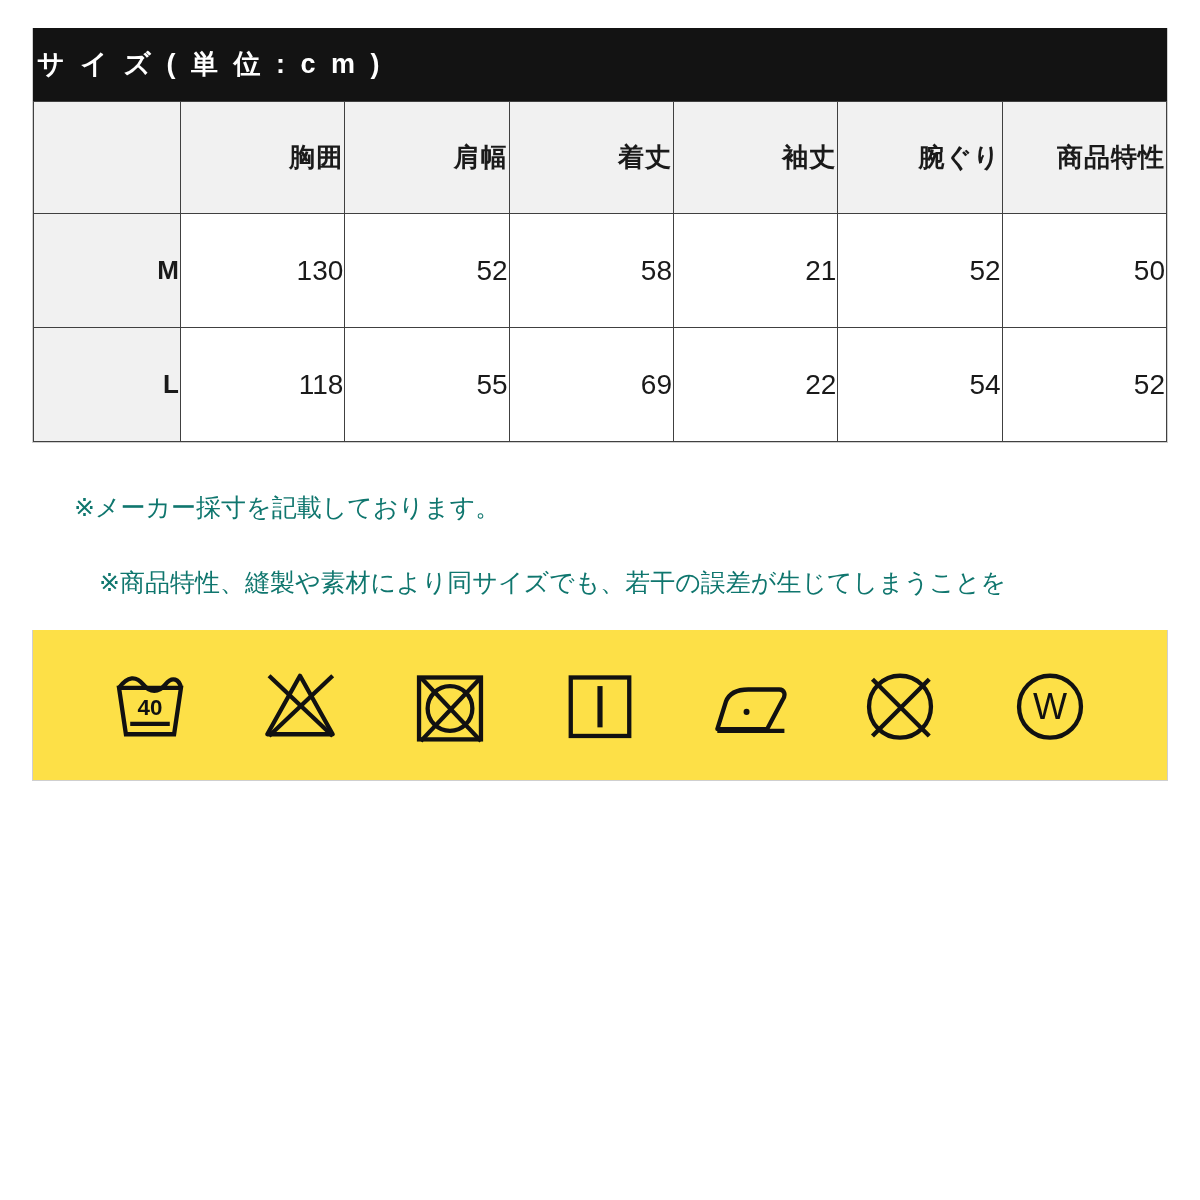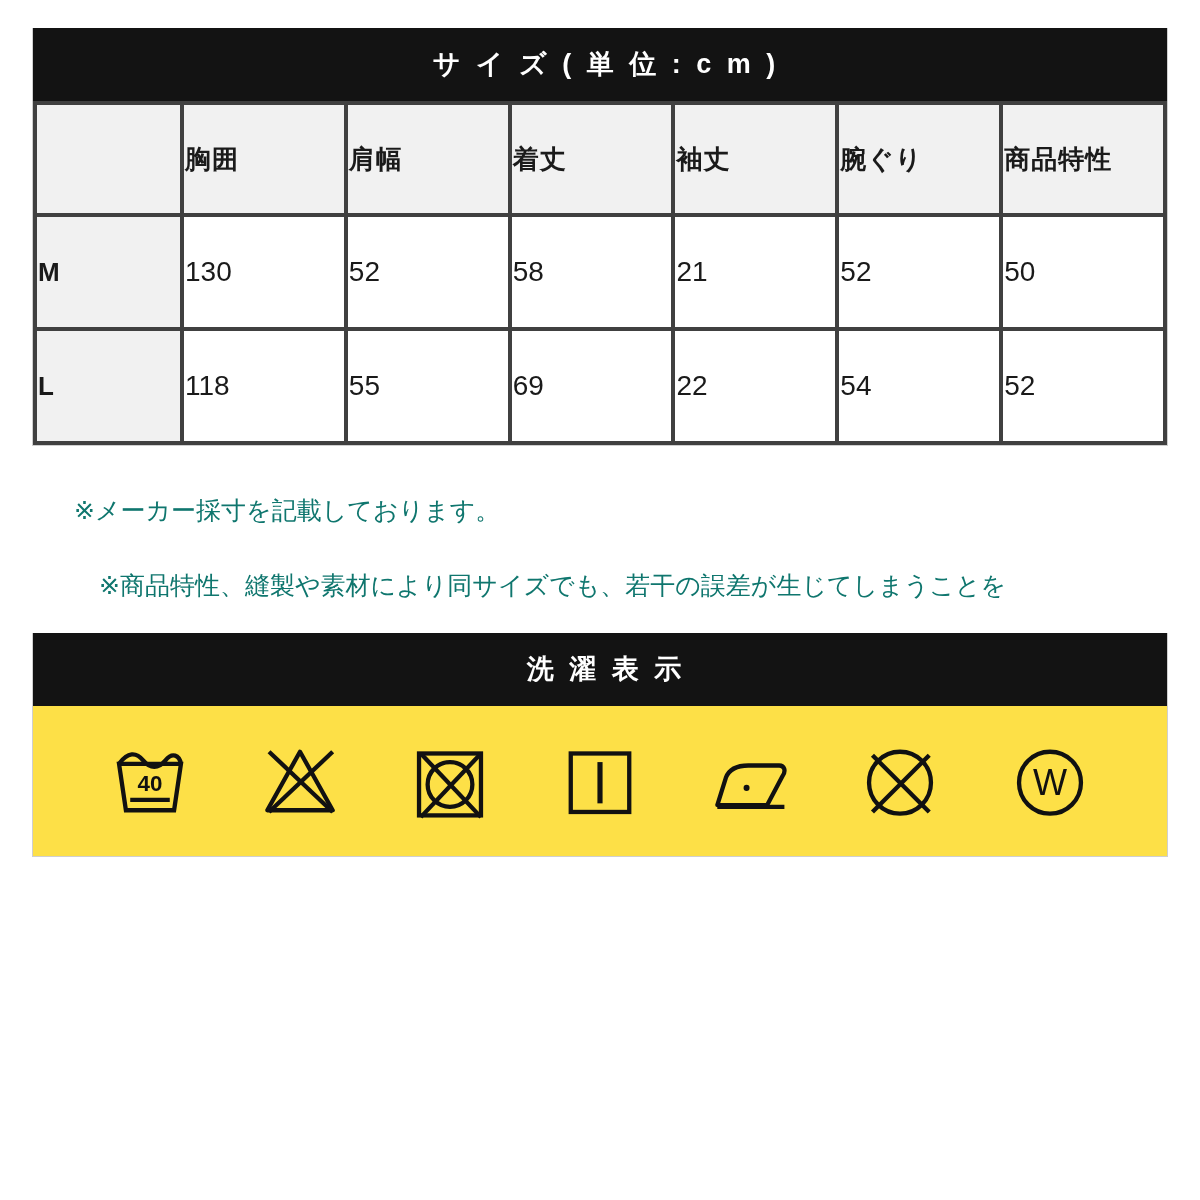--- a/index.html
+++ b/index.html
@@ -24,36 +24,36 @@
 
   
   .size-block {
     border: 1px solid #cfcfcf;
     border-top: none;
     box-sizing: border-box;
   }
   .block-title {
     background: #131313;
     color: #ffffff;
-    text-align: center;
+    text-align: left;
     font-size: 27px;
     font-weight: 700;
     letter-spacing: 4px;
-    padding: 18px 0 19px 12px;
+    padding: 18px 0 19px 4px;
     box-sizing: border-box;
   }
   table.size-table {
     width: 100%;
     border-collapse: collapse;
     table-layout: fixed;
   }
   table.size-table th,
   table.size-table td {
-    border: 4px solid #404040;
-    text-align: left;
+    border: 1px solid #404040;
+    text-align: right;
     box-sizing: border-box;
   }
   table.size-table thead th {
     background: #f1f1f1;
     font-size: 26px;
     font-weight: 700;
     height: 112px;
     letter-spacing: 1px;
   }
   table.size-table thead th.corner {
@@ -179,21 +179,20 @@
 
   <div class="notes">
     <p class="note">※メーカー採寸を記載しております。</p>
     <p class="note">
       <span>※商品特性、縫製や素材により同サイズでも、若干の誤差が生じてしまうことを</span>
     </p>
   </div>
 
 
   <div class="wash-block">
-    <div class="block-title">洗 濯 表 示</div>
     <div class="wash-body">
 
       <svg class="wash-icon" viewBox="0 0 100 100">
         <path d="M14 30 L86 30 L78 84 L22 84 Z" fill="none" stroke="#111" stroke-width="5"></path>
         <path d="M14 30 C24 16, 34 16, 42 26 C50 36, 60 36, 68 26 C76 16, 84 20, 86 30" fill="none" stroke="#111" stroke-width="5" stroke-linejoin="round"></path>
         <text x="50" y="62" text-anchor="middle" font-family="Liberation Sans, sans-serif" font-size="26" font-weight="700" fill="#111">40</text>
         <line x1="27" y1="72" x2="73" y2="72" stroke="#111" stroke-width="5"></line>
       </svg>
 
       <svg class="wash-icon" viewBox="0 0 100 100">

